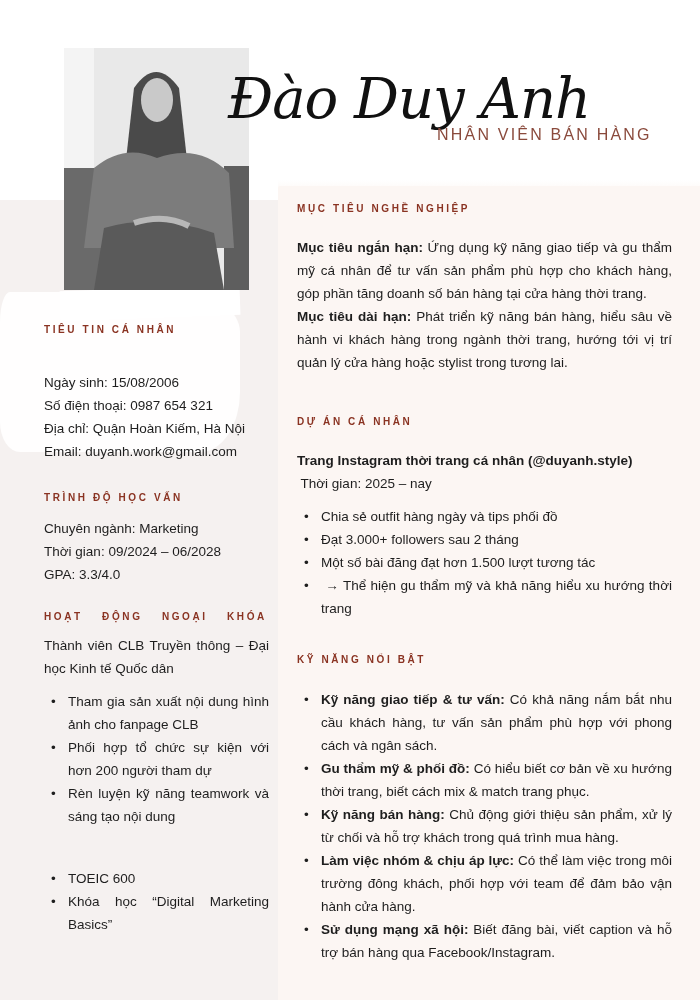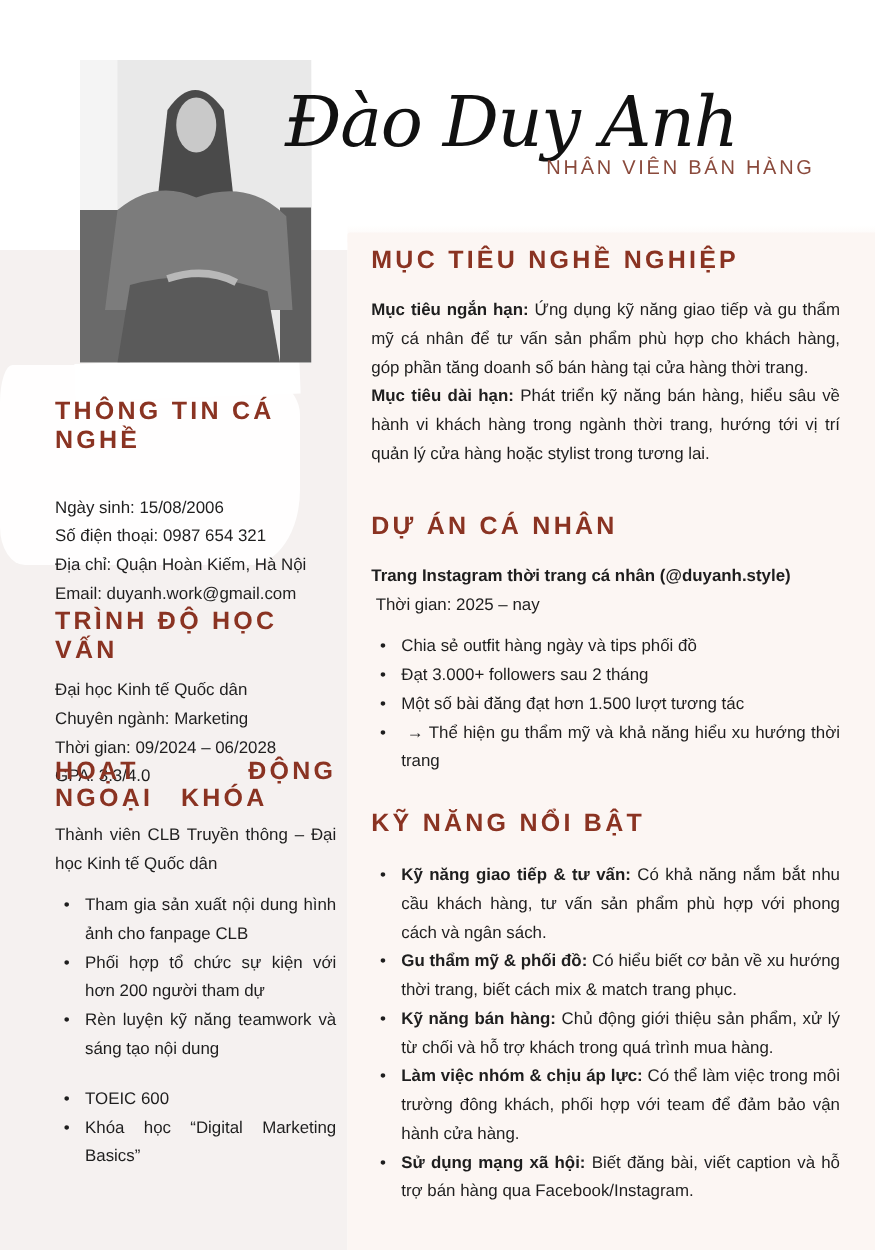--- a/index.html
+++ b/index.html
@@ -15,21 +15,21 @@
 
     
     .photo { position: absolute; left: 64px; top: 48px; width: 185px; height: 242px; background: linear-gradient(180deg, #e8e8e8 0%, #bdbdbd 40%, #6f6f6f 100%); overflow: hidden; }
     .photo svg { width: 100%; height: 100%; display: block; }
 
     
     .name { position: absolute; left: 228px; top: 66px; font-family: "DejaVu Serif", serif; font-style: italic; font-size: 56px; color: #111; letter-spacing: -1px; }
     .role { position: absolute; left: 437px; top: 126px; font-family: "Liberation Sans", sans-serif; font-size: 16px; letter-spacing: 2.2px; color: #8a4a3c; }
 
     
-    .h { font-family: "Liberation Sans", sans-serif; font-weight: bold; color: #8a3322; font-size: 20px; letter-spacing: 2.6px; text-transform: none; }
+    .h { font-family: "Liberation Sans", sans-serif; font-weight: bold; color: #8a3322; font-size: 10px; letter-spacing: 2.6px; text-transform: none; }
     .left { position: absolute; left: 44px; width: 225px; font-family: "Liberation Sans", sans-serif; font-size: 13.5px; line-height: 23px; color: #1e1e1e; }
     .right { position: absolute; left: 297px; width: 375px; font-family: "Liberation Sans", sans-serif; font-size: 13.5px; line-height: 23px; color: #1e1e1e; }
     .just { text-align: justify; }
     ul { list-style: none; margin-top: 10px; }
     ul li { position: relative; padding-left: 24px; text-align: justify; }
     ul li::before { content: "•"; position: absolute; left: 7px; top: 0; }
     .left ul li { padding-left: 24px; }
     b { font-weight: bold; }
   </style>
 </head>
@@ -52,33 +52,32 @@
     <path d="M30 120 Q60 95 93 110 Q135 95 165 125 L170 200 L20 200 Z" fill="#7c7c7c"></path>
     <path d="M40 180 Q93 165 150 185 L160 242 L30 242 Z" fill="#5a5a5a"></path>
     <path d="M70 175 Q100 165 125 178" stroke="#b8b8b8" stroke-width="6" fill="none"></path>
   </svg>
 </div>
 
 <div class="name">Đào Duy Anh</div>
 <div class="role">NHÂN VIÊN BÁN HÀNG</div>
 
 <div class="left" style="top:318px;">
-  <div class="h">THÔNG TIN CÁ NGHỀ</div>
+  <div class="h">TIÊU TIN CÁ NHÂN</div>
   <div style="margin-top:30px;">
     <div>Ngày sinh: 15/08/2006</div>
     <div>Số điện thoại: 0987 654 321</div>
     <div>Địa chỉ: Quận Hoàn Kiếm, Hà Nội</div>
     <div>Email: duyanh.work@gmail.com</div>
   </div>
 </div>
 
 <div class="left" style="top:486px;">
   <div class="h">TRÌNH ĐỘ HỌC VẤN</div>
   <div style="margin-top:8px;">
-    <div>Đại học Kinh tế Quốc dân</div>
     <div>Chuyên ngành: Marketing</div>
     <div>Thời gian: 09/2024 – 06/2028</div>
     <div>GPA: 3.3/4.0</div>
   </div>
 </div>
 
 <div class="left" style="top:606px;">
   <div class="h just" style="line-height:22px; word-spacing:14px;">HOẠT ĐỘNG NGOẠI KHÓA</div>
   <div class="just" style="margin-top:6px;">Thành viên CLB Truyền thông – Đại học Kinh tế Quốc dân</div>
   <ul>

